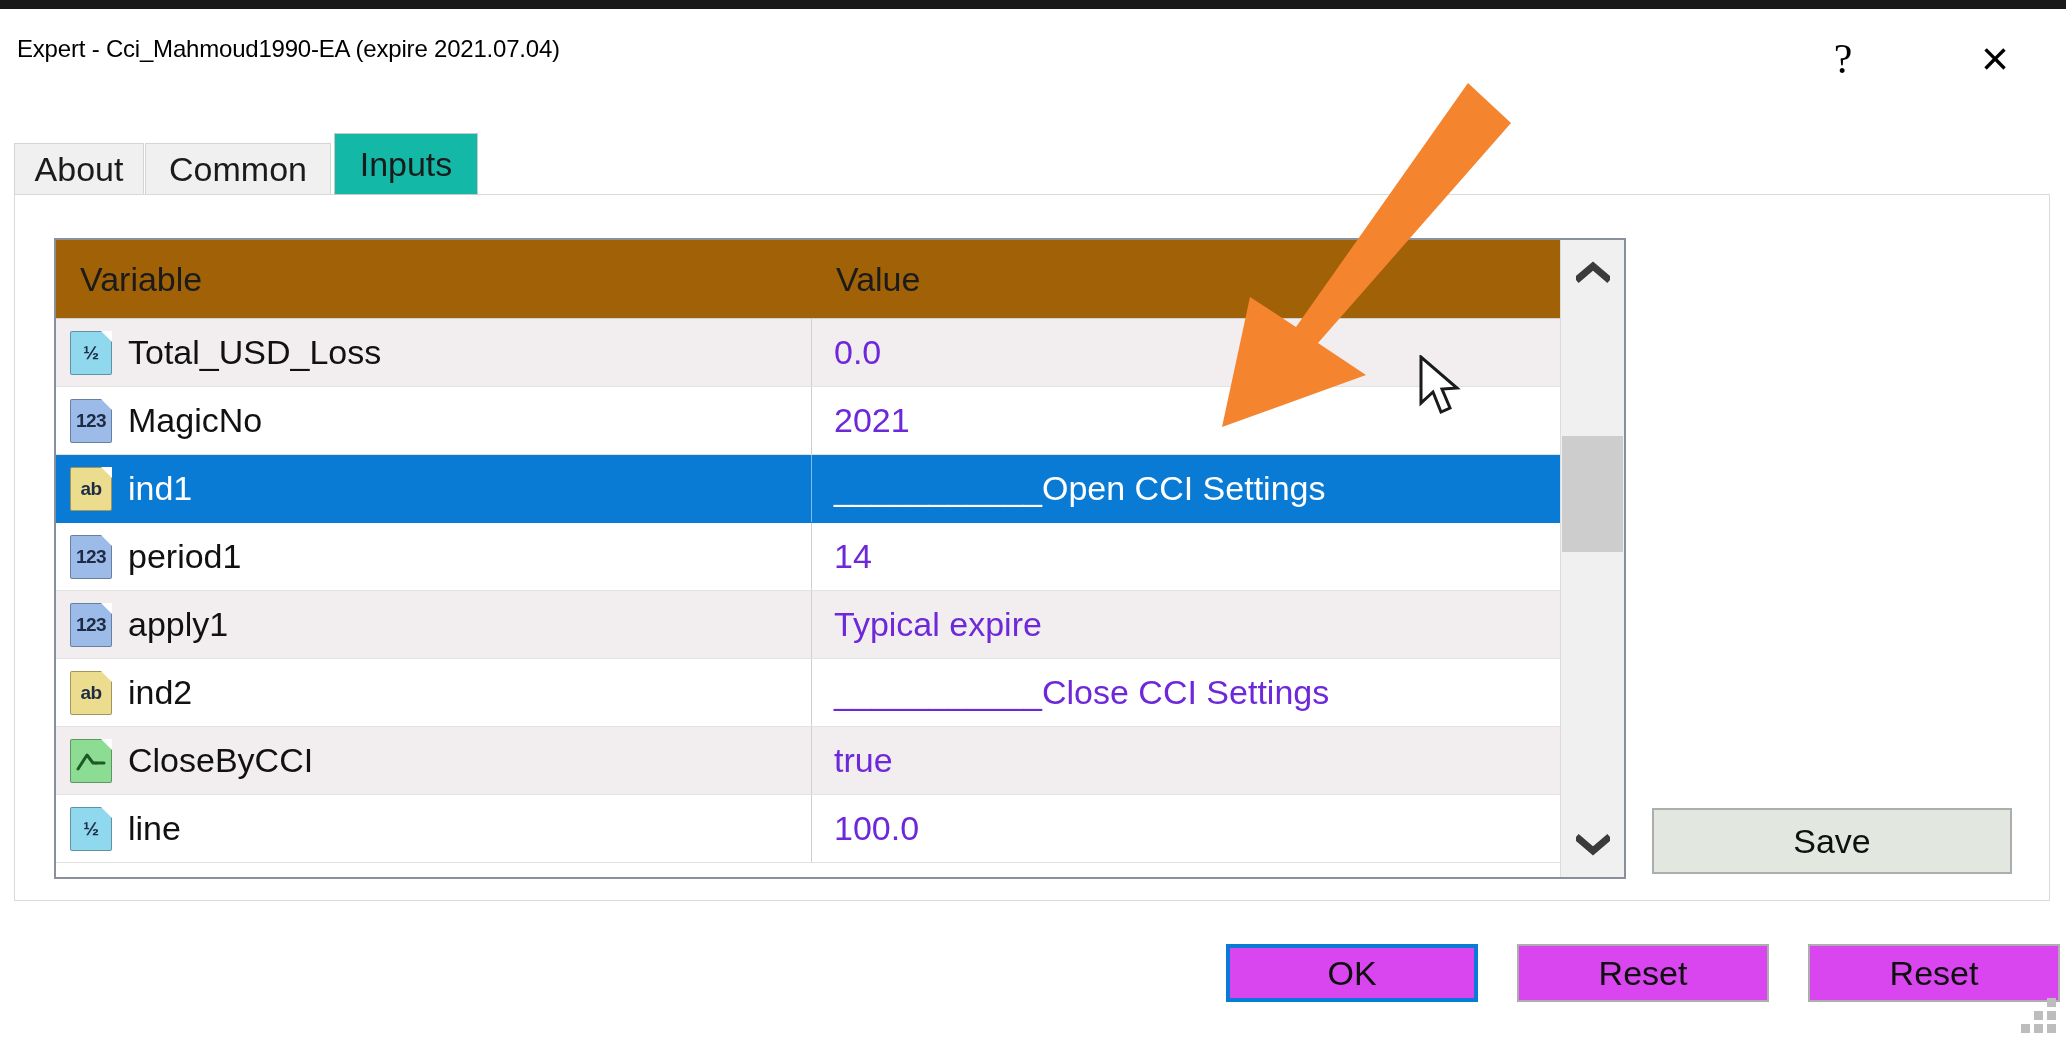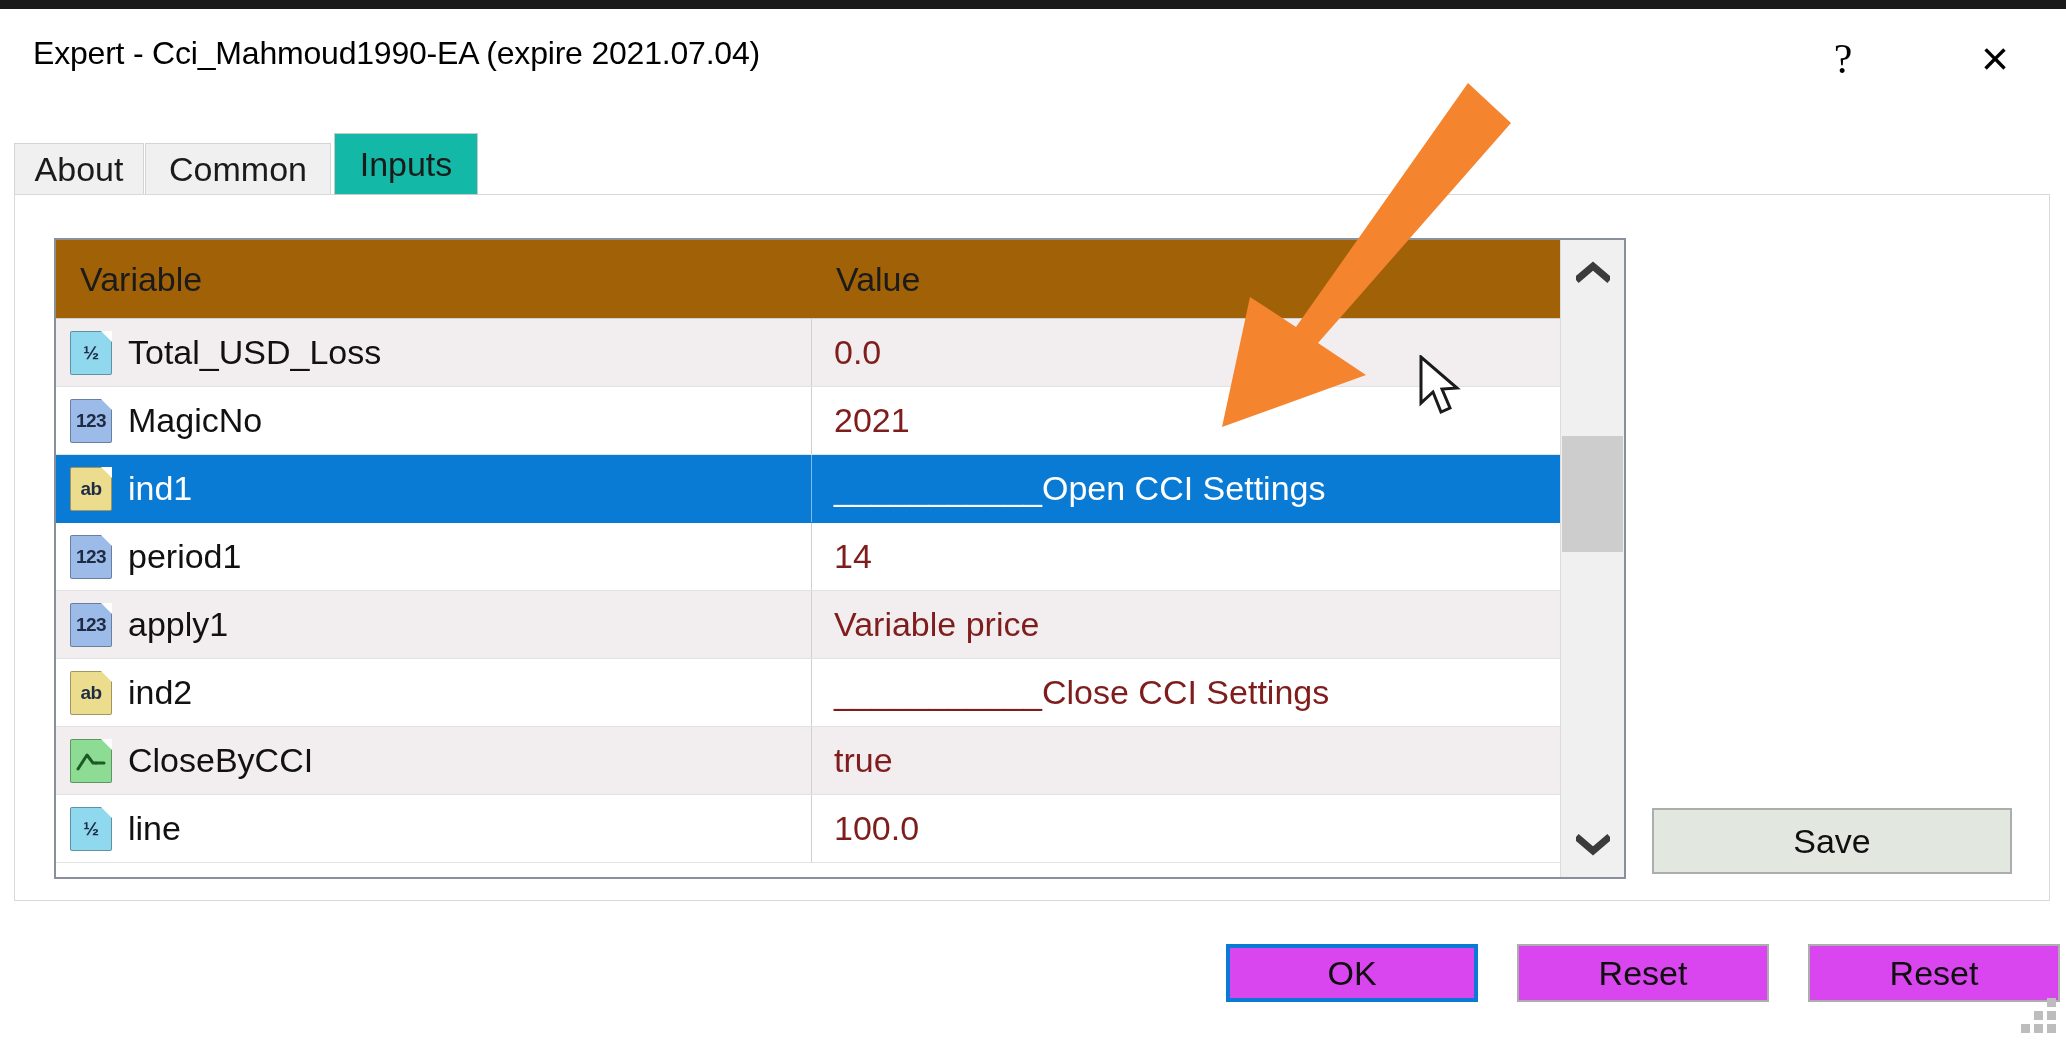--- a/index.html
+++ b/index.html
@@ -38,22 +38,22 @@
   
   .titlebar {
     position: absolute;
     left: 0; top: 9px;
     width: 2066px;
     height: 94px;
     background: #ffffff;
   }
   .title-text {
     position: absolute;
-    left: 33px; top: 26px;
-    font-size: 32px;
+    left: 17px; top: 26px;
+    font-size: 24px;
     color: #000000;
     letter-spacing: -0.2px;
     white-space: nowrap;
   }
   .titlebtn {
     position: absolute;
     top: 9px;
     width: 100px;
     height: 86px;
     background: transparent;
@@ -193,21 +193,21 @@
   .row.selected .cell-var { border-right-color: #7fbdea; }
   .cell-val {
     position: absolute;
     left: 756px; top: 0;
     width: 752px; height: 100%;
     display: flex;
     align-items: center;
     padding-left: 22px;
     box-sizing: border-box;
     font-size: 34px;
-    color: #7f1d1d;
+    color: #6d28d9;
     white-space: nowrap;
     overflow: hidden;
   }
   .row.selected .cell-val { color: #ffffff; }
   .var-label {
     font-size: 34px;
     color: #111111;
     margin-left: 16px;
     white-space: nowrap;
   }
@@ -455,21 +455,21 @@
 
       <div class="row odd">
         <div class="cell-var">
           <span class="typeicon t-int">
             <span class="sheet"></span>
               <span class="fold"></span>
             <span class="lbl">123</span>
           </span>
           <span class="var-label">apply1</span>
         </div>
-        <div class="cell-val">Variable price</div>
+        <div class="cell-val">Typical expire</div>
       </div>
 
       <div class="row even">
         <div class="cell-var">
           <span class="typeicon t-string">
             <span class="sheet"></span>
               <span class="fold"></span>
             <span class="lbl">ab</span>
           </span>
           <span class="var-label">ind2</span>

